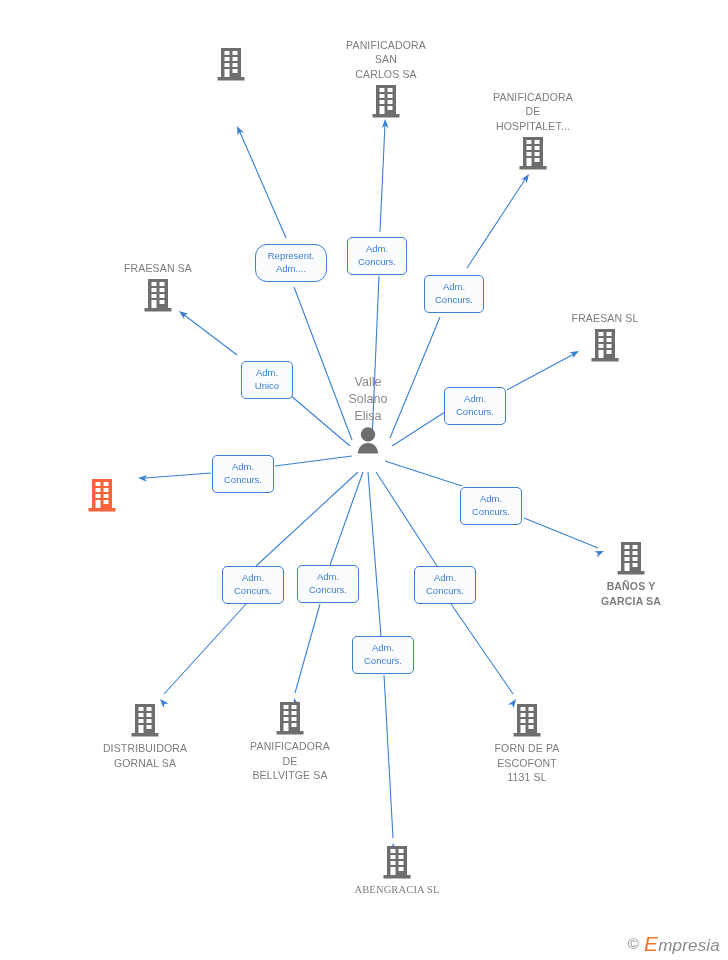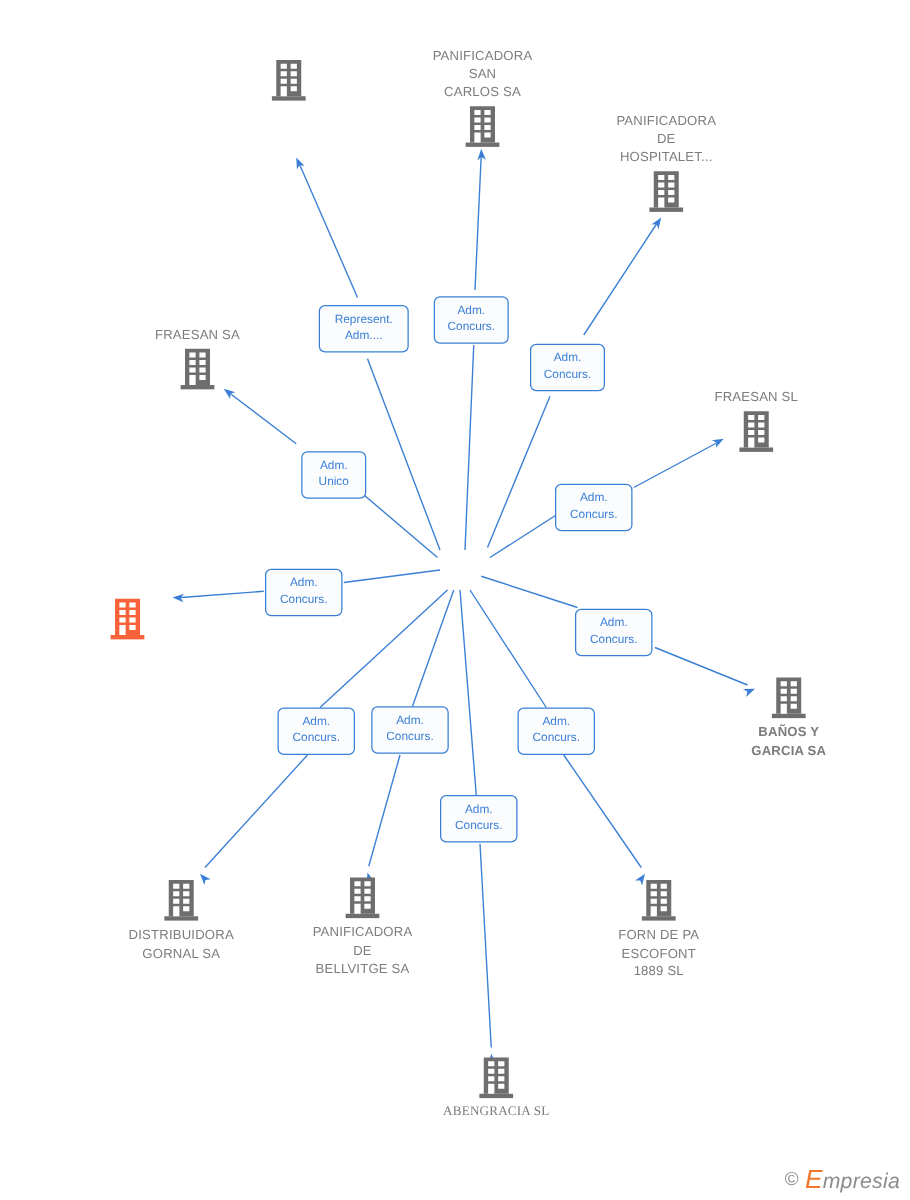--- a/index.html
+++ b/index.html
@@ -127,21 +127,21 @@
       <path d="M0,0 L-9,-3.4 L-6.6,0 L-9,3.4 Z" fill="#3a7fd5" transform="translate(160,699) rotate(228)"></path>
       <path d="M 363,472 L 330,565 M 320,604 L 295,693" stroke="#3a7fd5" stroke-width="1.1" fill="none"></path>
       <path d="M0,0 L-9,-3.4 L-6.6,0 L-9,3.4 Z" fill="#3a7fd5" transform="translate(294,698) rotate(254)"></path>
       <path d="M 368,472 L 381,636 M 384,675 L 393,838" stroke="#3a7fd5" stroke-width="1.1" fill="none"></path>
       <path d="M0,0 L-9,-3.4 L-6.6,0 L-9,3.4 Z" fill="#3a7fd5" transform="translate(393,843) rotate(265)"></path>
       <path d="M 376,472 L 437,566 M 451,604 L 513,694" stroke="#3a7fd5" stroke-width="1.1" fill="none"></path>
       <path d="M0,0 L-9,-3.4 L-6.6,0 L-9,3.4 Z" fill="#3a7fd5" transform="translate(516,699) rotate(305)"></path>
     </svg>
 
   <div id="edge-labels">
-      <div class="edge-label" style="left: 255px; top: 244px; width: 72px; height: 38px;">Represent.
+      <div class="edge-label" style="left: 255px; top: 244px; width: 72px; height: 38px; border-radius: 12px;">Represent.
 Adm....</div>
       <div class="edge-label" style="left: 347px; top: 237px; width: 60px; height: 38px;">Adm.
 Concurs.</div>
       <div class="edge-label" style="left: 424px; top: 275px; width: 60px; height: 38px;">Adm.
 Concurs.</div>
       <div class="edge-label" style="left: 241px; top: 361px; width: 52px; height: 38px;">Adm.
 Unico</div>
       <div class="edge-label" style="left: 444px; top: 387px; width: 62px; height: 38px;">Adm.
 Concurs.</div>
       <div class="edge-label" style="left: 212px; top: 455px; width: 62px; height: 38px;">Adm.
@@ -348,21 +348,21 @@
               <rect x="8.5" y="10" width="5" height="4"></rect>
               <rect x="16.5" y="10" width="5" height="4"></rect>
               <rect x="8.5" y="16" width="5" height="4"></rect>
               <rect x="16.5" y="16" width="5" height="4"></rect>
               <rect x="16.5" y="22" width="5" height="4"></rect>
               <rect x="8.5" y="22" width="5" height="8"></rect>
             </g>
           </svg></div>
         <div class="node-label">FORN DE PA
 ESCOFONT
-1889 SL</div>
+1131 SL</div>
       </div>
       <div class="node label-below" style="left: 397px; top: 845px; font-family: Liberation Serif, serif;">
         <div class="node-icon"><svg width="30" height="35" viewBox="0 0 30 35">
             <g fill="#6e6e6e">
               <path d="M5 1h20v29H5z"></path>
               <rect x="1.5" y="30" width="27" height="3.5"></rect>
             </g>
             <g fill="#ffffff">
               <rect x="8.5" y="4" width="5" height="4"></rect>
               <rect x="16.5" y="4" width="5" height="4"></rect>
@@ -371,19 +371,30 @@
               <rect x="8.5" y="16" width="5" height="4"></rect>
               <rect x="16.5" y="16" width="5" height="4"></rect>
               <rect x="16.5" y="22" width="5" height="4"></rect>
               <rect x="8.5" y="22" width="5" height="8"></rect>
             </g>
           </svg></div>
         <div class="node-label">ABENGRACIA SL</div>
       </div>
     </div>
 
+  <div class="person-node" id="center-node" style="left: 368px; top: 374px;">
+    <div class="person-name">Valle
+Solano
+Elisa</div>
+    <div class="person-icon">
+      <svg width="34" height="28" viewBox="0 0 34 28" xmlns="http://www.w3.org/2000/svg">
+        <circle cx="17" cy="8.5" r="7.2" fill="#6e6e6e"></circle>
+        <path d="M17 17c-6.2 0-9.6 4.2-10.2 10.5h20.4C26.6 21.2 23.2 17 17 17z" fill="#6e6e6e"></path>
+      </svg>
+    </div>
+  </div>
 
   <div class="watermark">
     <span class="wm-c">©</span>
     <span class="wm-text"><span class="wm-e">E</span><span>mpresia</span></span>
   </div>
 
 </div>
 
 </body></html>

